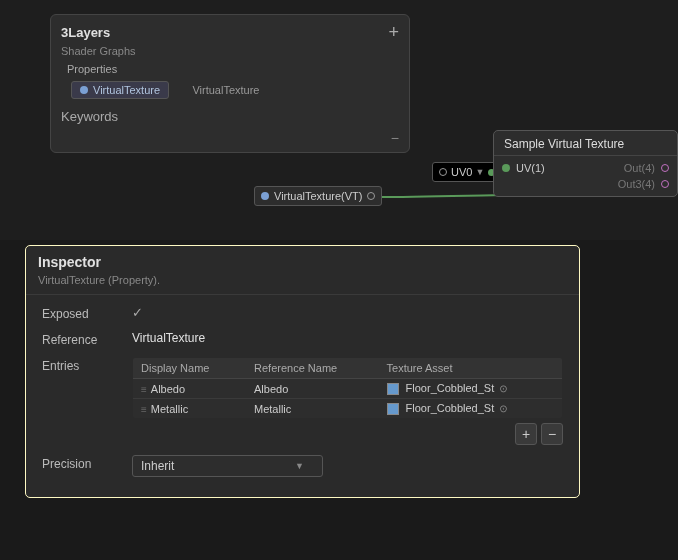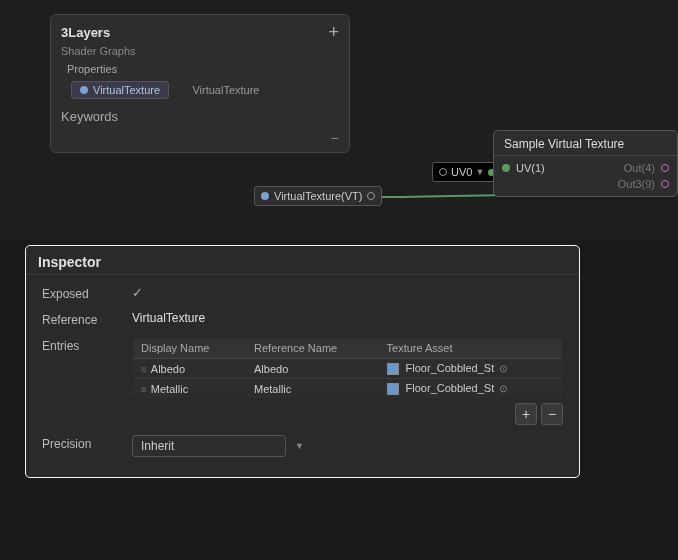--- a/index.html
+++ b/index.html
@@ -20,21 +20,21 @@
       top: 0; left: 0; right: 0;
       height: 240px;
       background: #1e1e1e;
     }
 
     
     .layers-panel {
       position: absolute;
       top: 14px;
       left: 50px;
-      width: 300px;
+      width: 360px;
       background: #2d2d2d;
       border-radius: 6px;
       border: 1px solid #444;
     }
     .layers-panel-header {
       display: flex;
       align-items: center;
       justify-content: space-between;
       padding: 8px 10px 4px;
     }
@@ -351,21 +351,21 @@
     .precision-select {
       background: #2d2d2d;
       border: 1px solid #555;
       border-radius: 3px;
       color: #ccc;
       font-size: 12px;
       padding: 3px 24px 3px 8px;
       appearance: none;
       -webkit-appearance: none;
       cursor: pointer;
-      width: 154px;
+      width: 191px;
       position: relative;
     }
     .select-wrapper {
       position: relative;
       display: inline-block;
       width: 180px;
     }
     .select-arrow {
       position: absolute;
       right: 8px;
@@ -434,30 +434,31 @@
   <div class="svt-panel">
     <div class="svt-panel-header">Sample Virtual Texture</div>
     <div class="svt-inputs">
       <div class="svt-row">
         <div class="svt-pin-in"></div>
         <span>UV(1)</span>
         <span style="margin-left: auto; color: #777; font-size: 11px;">Out(4)</span>
         <div class="svt-pin-out-pink" style="margin-left: 6px;"></div>
       </div>
       <div class="svt-row">
-        <span style="margin-left: auto; color: #777; font-size: 11px;">Out3(9)</span>
+        <span style="margin-left: auto; color: #777; font-size: 11px;">Out3(4)</span>
         <div class="svt-pin-out-pink" style="margin-left: 6px;"></div>
       </div>
     </div>
   </div>
 
 </div>
 
 <div class="inspector-panel">
   <div class="inspector-header">Inspector</div>
+  <div class="inspector-subtitle">VirtualTexture (Property).</div>
   <hr class="inspector-divider">
   <div class="inspector-body">
 
     <div class="field-row">
       <div class="field-label">Exposed</div>
       <div class="field-value">
         <span class="checkmark">✓</span>
       </div>
     </div>
 

